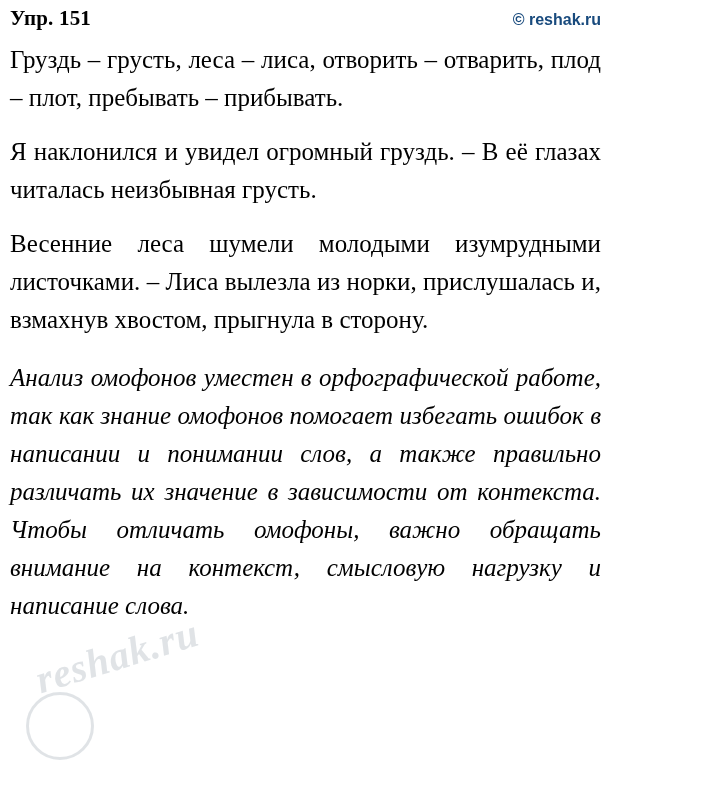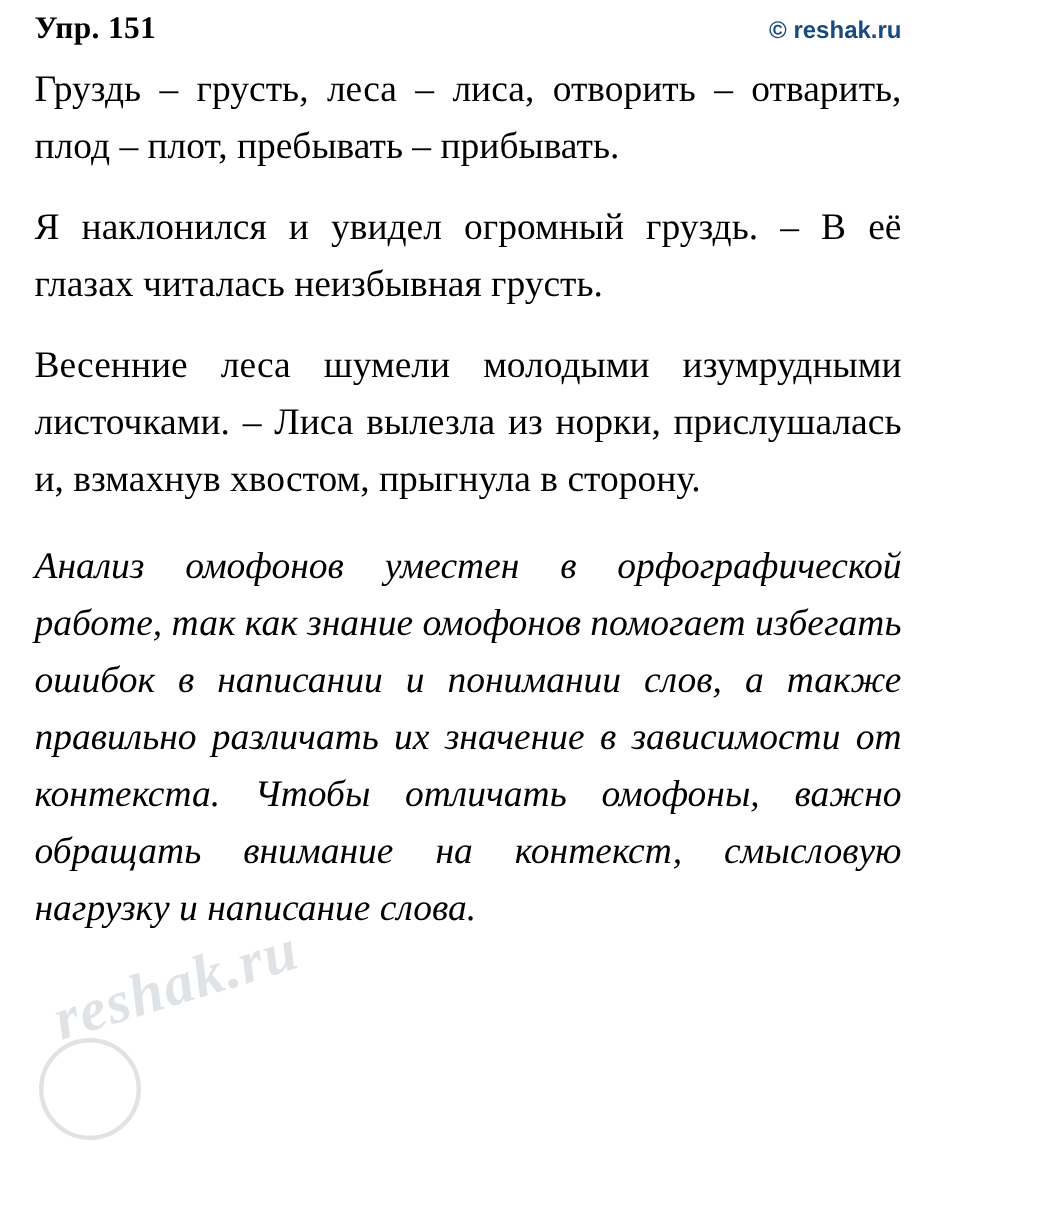--- a/index.html
+++ b/index.html
@@ -10,21 +10,21 @@
     width: 701px;
     min-height: 805px;
     background: #ffffff;
     font-family: "Liberation Serif", "DejaVu Serif", serif;
     color: #000000;
     position: relative;
     overflow: hidden;
   }
   .page {
     position: relative;
-    padding: 6px 10px 10px 23px;
+    padding: 6px 10px 10px 10px;
     box-sizing: border-box;
     width: 611px;
   }
   .header-row {
     display: flex;
     align-items: baseline;
     justify-content: space-between;
     margin-bottom: 10px;
   }
   .ex-title {

